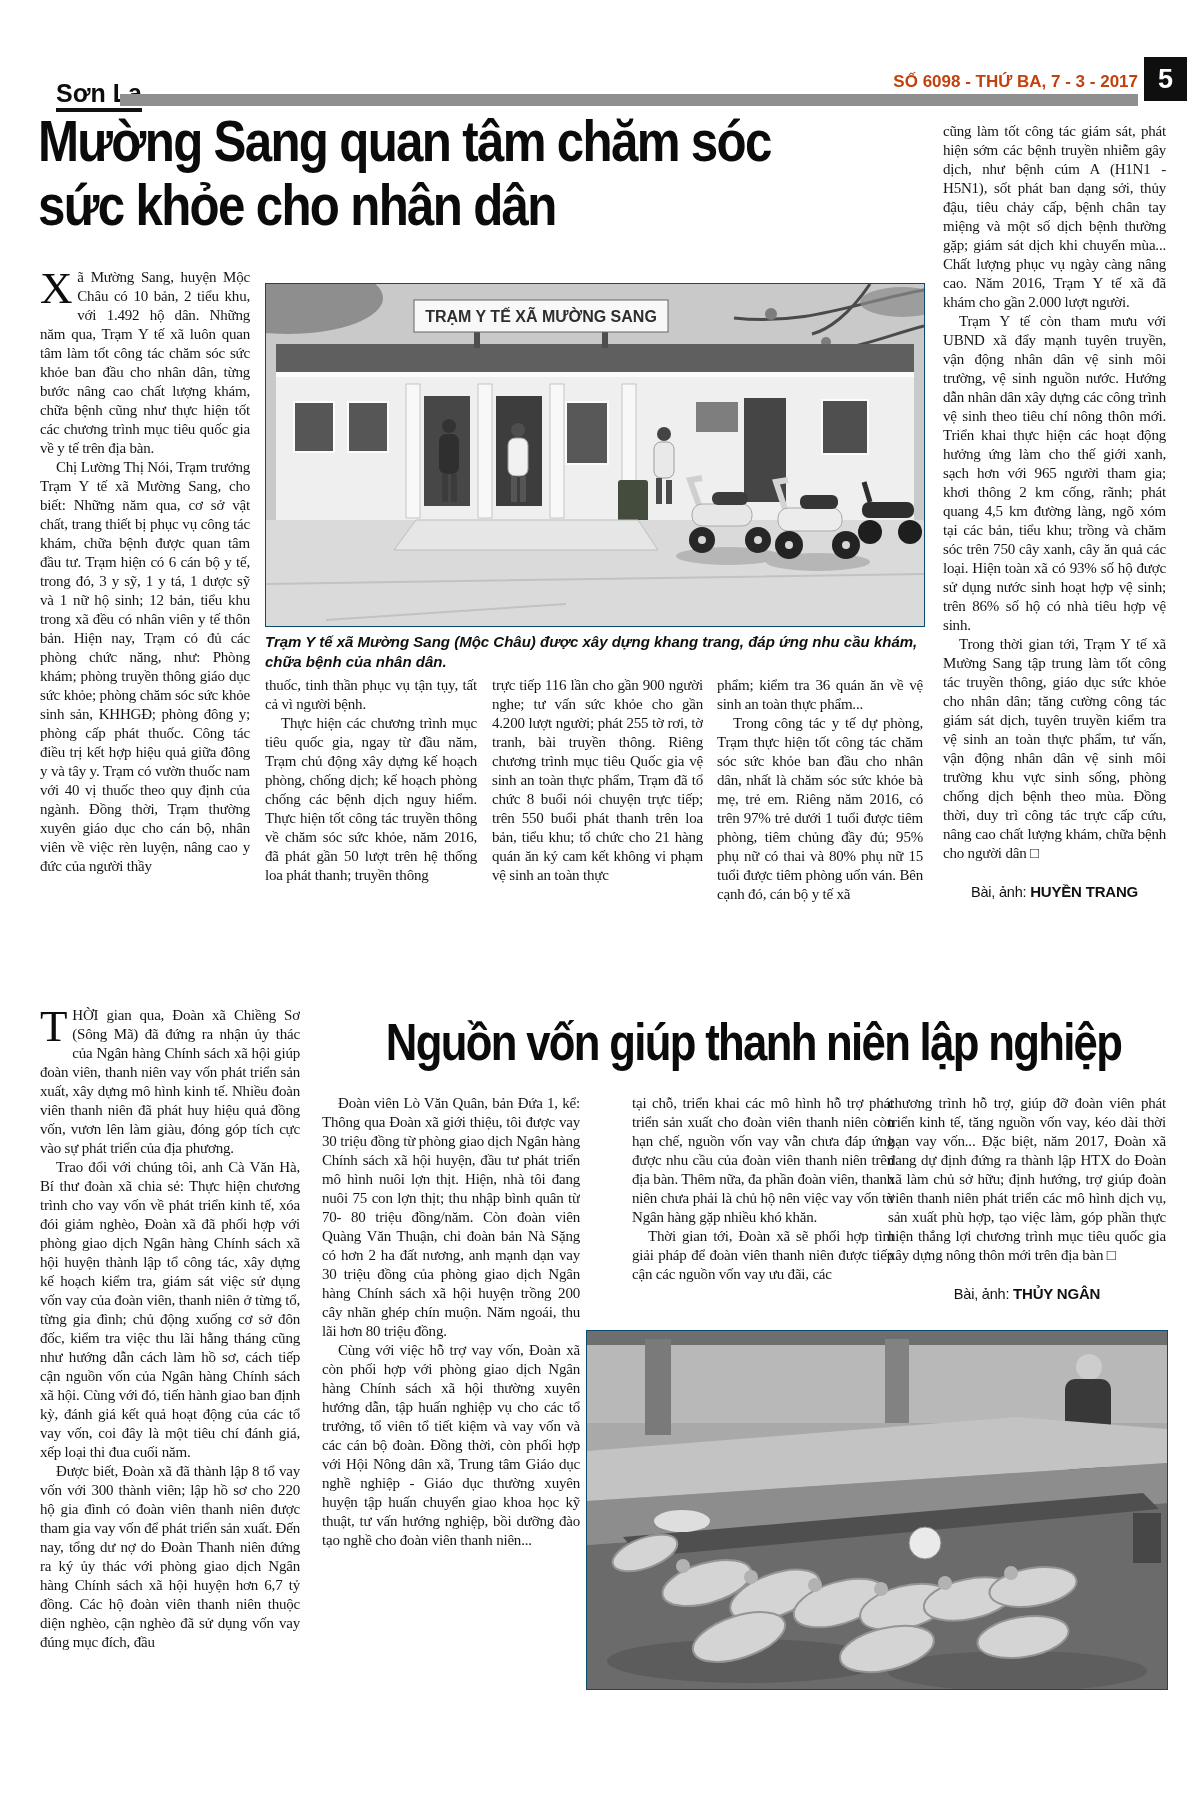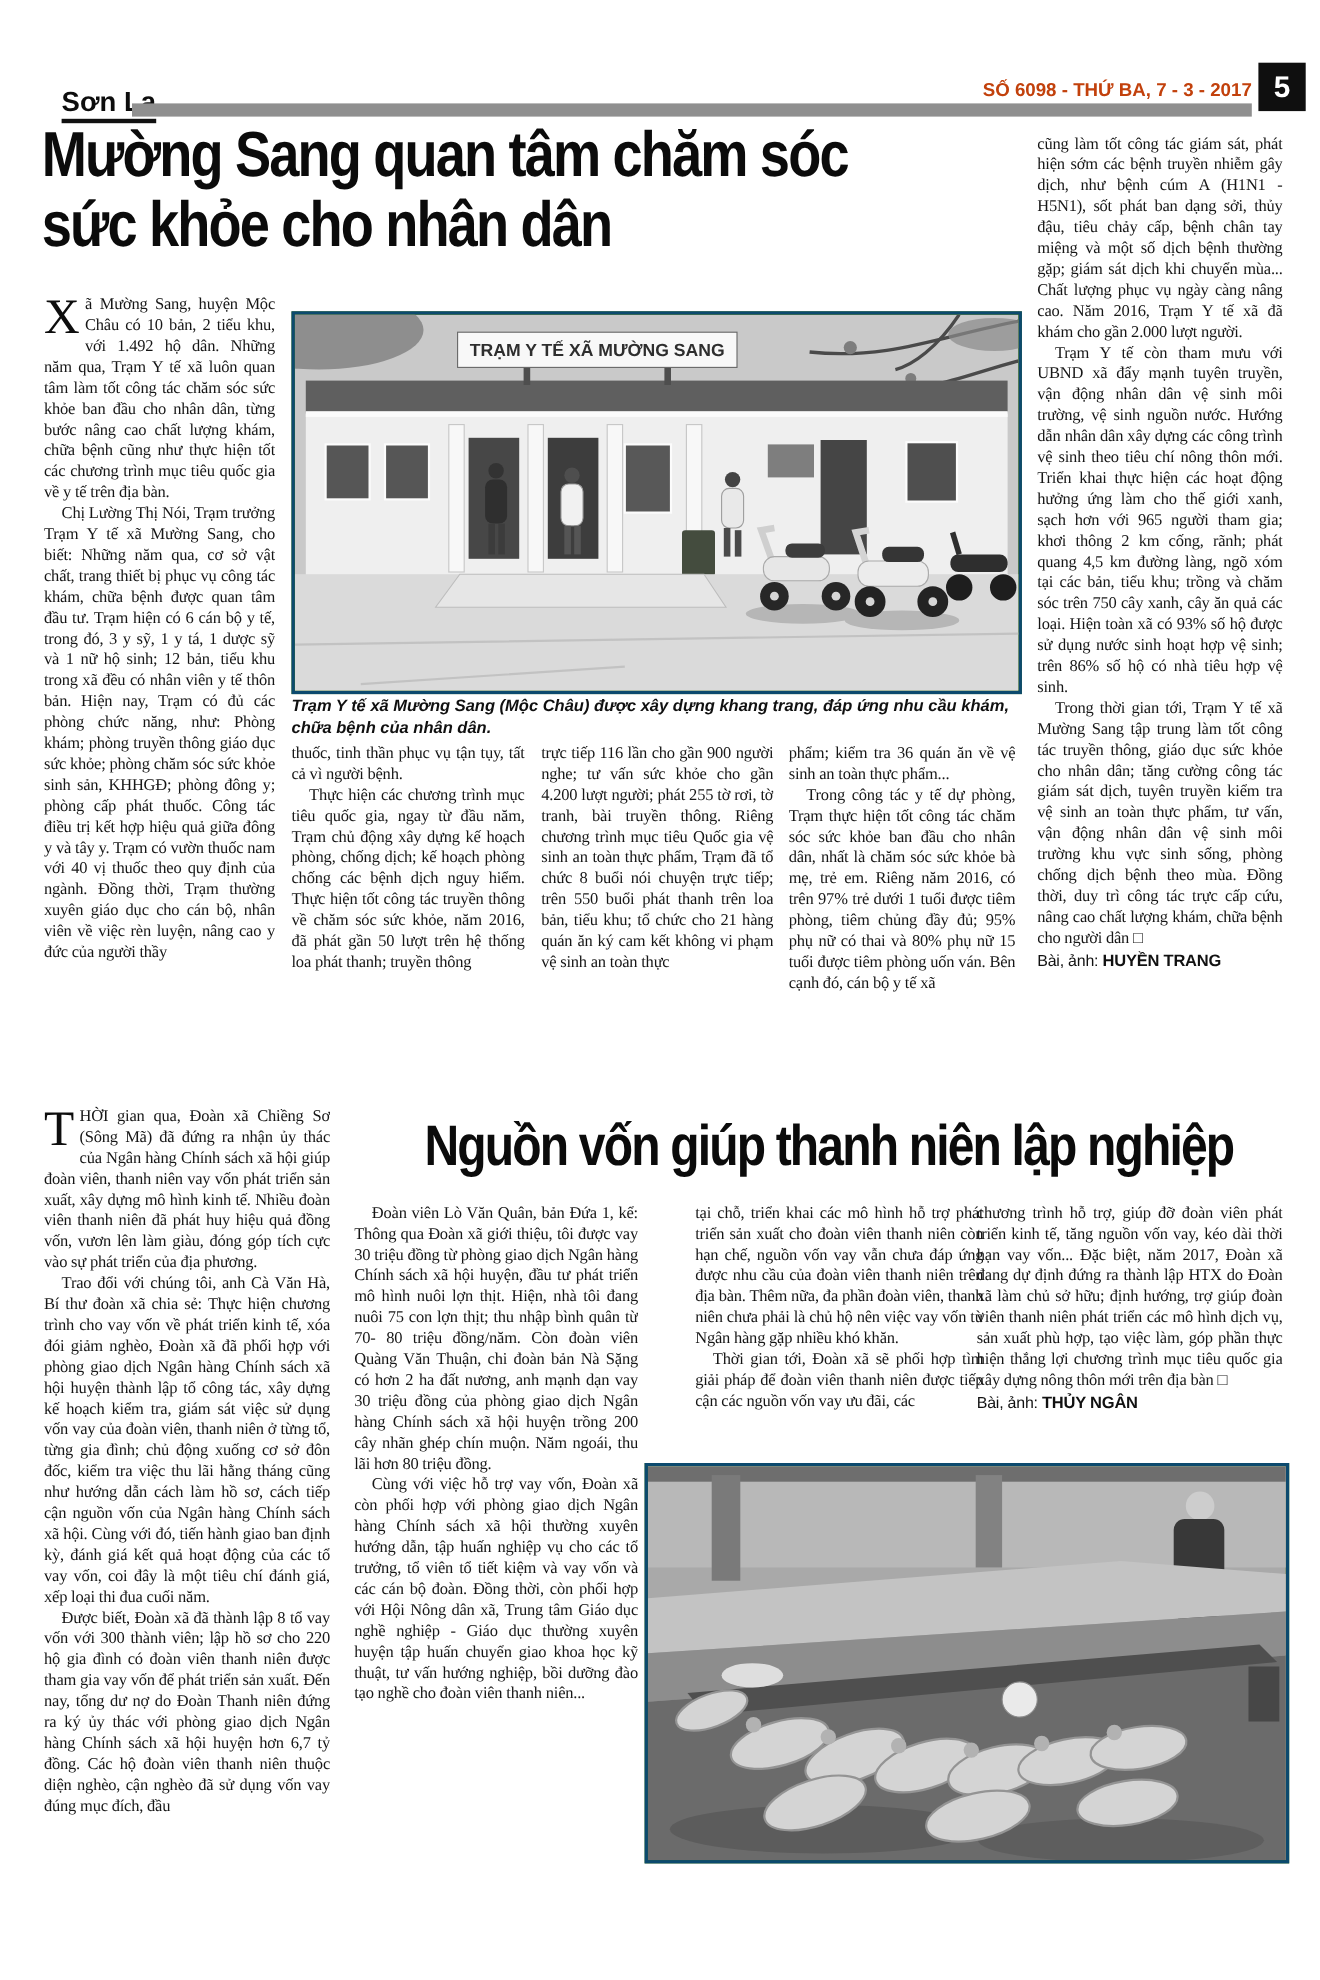--- a/index.html
+++ b/index.html
@@ -19,24 +19,24 @@
   .hl1b{left:38px;top:174px;font-size:58px;line-height:62px;transform:scaleX(.85);transform-origin:0 50%;}
   .hl2{left:318px;top:1010px;width:848px;text-align:center;font-size:52px;line-height:64px;
        transform:scaleX(.84);transform-origin:50% 50%;}
   
   .col{position:absolute;text-align:justify;font:15px/19px "Liberation Serif",serif;
        letter-spacing:-0.2px;color:#161616;overflow:hidden;}
   .col p{margin:0;text-indent:16px;}
   .col p.cont{text-indent:0;}
   .dropcap{float:left;font:400 45px/37px "Liberation Serif",serif;padding:2px 5px 0 0;color:#0d0d0d;}
   
-  .photo{position:absolute;border:3px solid #0c4a6e;background:#4d7c0f;overflow:hidden;}
+  .photo{position:absolute;border:1px solid #0c4a6e;background:#f0abfc;overflow:hidden;}
   .photo svg{display:block;width:100%;height:100%;}
   .caption{position:absolute;font:italic bold 15px/20px "Liberation Sans",sans-serif;color:#101010;}
-  .byline{text-align:left;font:14.5px "Liberation Sans",sans-serif;color:#111;margin-top:2px;text-indent:0;}
+  .byline{text-align:center;font:14.5px "Liberation Sans",sans-serif;color:#111;margin-top:20px;text-indent:0;}
   .byline .nm{font-weight:bold;font-size:15px;}
 </style>
 </head>
 <body>
 
 <div class="page">
 
   <div class="brand">Sơn La</div>
   <div class="graybar"></div>
   <div class="issue">SỐ 6098 - THỨ BA, 7 - 3 - 2017</div>

